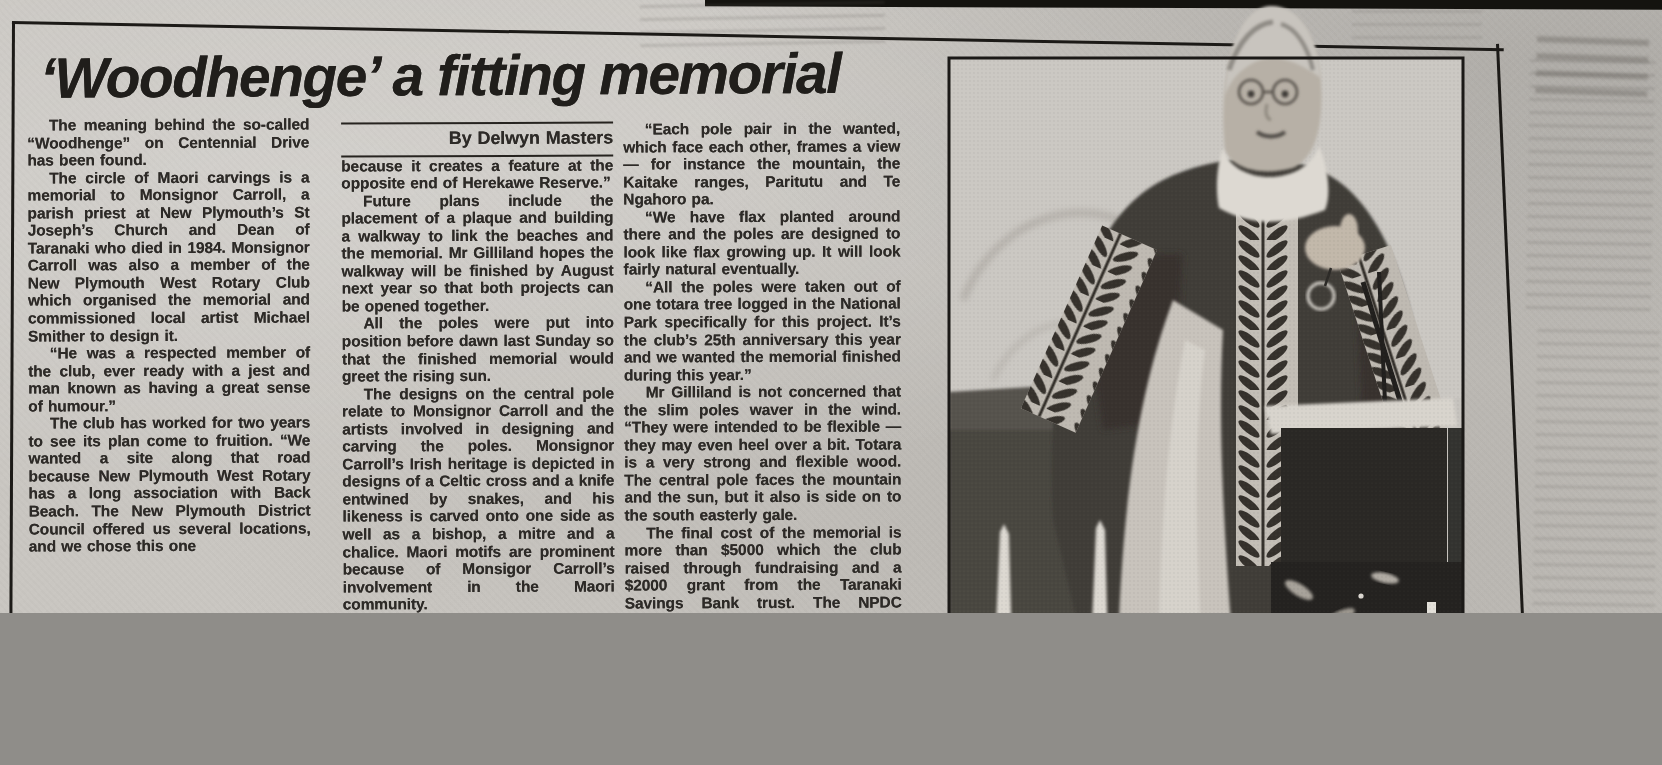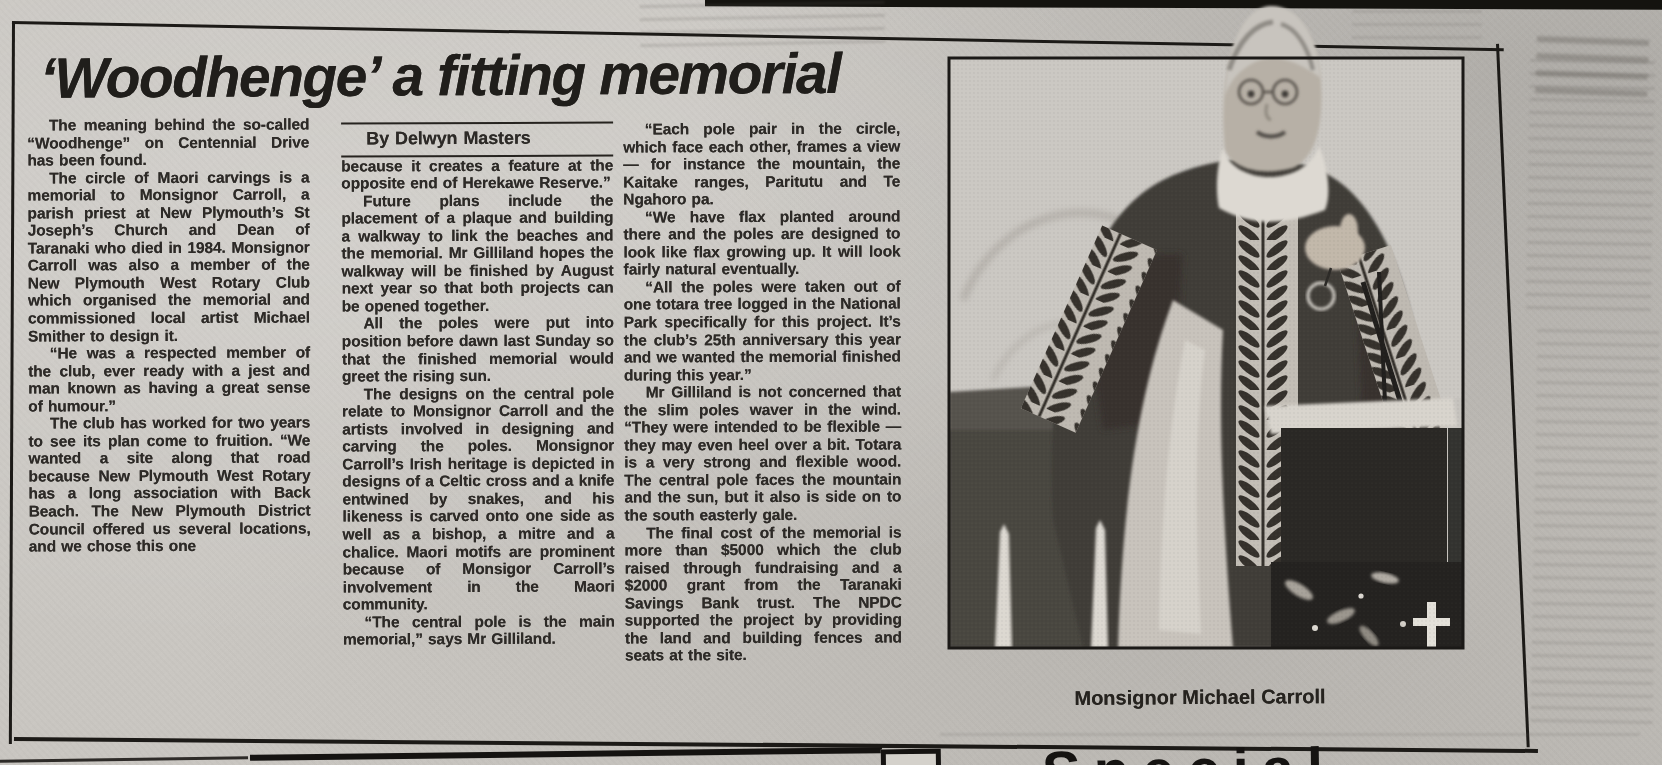--- a/index.html
+++ b/index.html
@@ -1,16 +1,16 @@
 <!DOCTYPE html>
 <html><head>
 <meta charset="utf-8">
 <style>
   html,body{margin:0;padding:0;background:#8f8d89;}
-  .page{position:relative;width:1662px;height:765px;overflow:hidden;
+  .page{position:relative;width:1662px;height:613px;overflow:hidden;
         background:#fdba74;font-family:"Liberation Sans",sans-serif;}
   
   .paper{position:absolute;inset:0;
     background:
       radial-gradient(ellipse at 18% 30%, rgba(255,255,255,.18), transparent 55%),
       radial-gradient(ellipse at 70% 80%, rgba(70,66,60,.10), transparent 60%),
       radial-gradient(ellipse at 95% 10%, rgba(60,58,55,.14), transparent 40%),
       linear-gradient(94deg,#c9c6c1 0%,#cac7c2 40%,#c4c1bc 75%,#c1beb9 100%);}
   .paper::after{content:"";position:absolute;inset:0;
     background:repeating-linear-gradient(47deg,rgba(0,0,0,.016) 0 2px,transparent 2px 5px),
@@ -32,21 +32,21 @@
 
   .col{position:absolute;text-align:justify;font-weight:bold;color:#2d2a27;
     font-size:15.5px;line-height:17.55px;letter-spacing:-.1px;word-spacing:1px;
     text-shadow:0 0 .4px rgba(45,42,39,.8);}
   .col p{margin:0;text-indent:1.4em;}
   .col p.noindent{text-indent:0;}
   .col1{left:28px;top:116px;width:282px;transform:rotate(-.2deg);}
   .col2{left:342px;top:122px;width:272px;transform:rotate(-.2deg);}
   .col3{left:624px;top:120px;width:277px;transform:rotate(-.2deg);}
   .byline{border-top:2px solid #26231f;border-bottom:2px solid #26231f;
-    text-align:left;font-size:18px;padding:6px 0 7px;margin:0 0 11px 0;text-indent:0;}
+    text-align:right;font-size:18px;padding:6px 0 7px;margin:0 0 11px 0;text-indent:0;}
 
   .photo-svg{position:absolute;left:933px;top:0;}
   .caption{position:absolute;left:985px;top:686px;width:430px;text-align:center;
     font-size:20px;font-weight:bold;color:#26231f;transform:rotate(-.4deg);
     text-shadow:0 0 .4px rgba(38,35,31,.8);}
 
   
   .ghost{position:absolute;background:repeating-linear-gradient(180deg,
       rgba(92,89,84,.34) 0 3px,transparent 3px 13px);filter:blur(1.3px);opacity:.55;}
   .ghost-top{left:640px;top:3px;width:245px;height:44px;transform:rotate(-1deg);}
@@ -98,21 +98,21 @@
   <div class="col col2">
     <p class="byline">By Delwyn Masters</p>
     <p class="noindent">because it creates a feature at the opposite end of Herekawe Reserve.”</p>
     <p>Future plans include the placement of a plaque and building a walkway to link the beaches and the memorial. Mr Gilliland hopes the walkway will be finished by August next year so that both projects can be opened together.</p>
     <p>All the poles were put into position before dawn last Sunday so that the finished memorial would greet the rising sun.</p>
     <p>The designs on the central pole relate to Monsignor Carroll and the artists involved in designing and carving the poles. Monsignor Carroll’s Irish heritage is depicted in designs of a Celtic cross and a knife entwined by snakes, and his likeness is carved onto one side as well as a bishop, a mitre and a chalice. Maori motifs are prominent because of Monsigor Carroll’s involvement in the Maori community.</p>
     <p>“The central pole is the main memorial,” says Mr Gilliland.</p>
   </div>
 
   <div class="col col3">
-    <p>“Each pole pair in the circle, which face each other, frames a view — for instance the mountain, the Kaitake ranges, Paritutu and Te Ngahoro pa.</p>
+    <p>“Each pole pair in the wanted, which face each other, frames a view — for instance the mountain, the Kaitake ranges, Paritutu and Te Ngahoro pa.</p>
     <p>“We have flax planted around there and the poles are designed to look like flax growing up. It will look fairly natural eventually.</p>
     <p>“All the poles were taken out of one totara tree logged in the National Park specifically for this project. It’s the club’s 25th anniversary this year and we wanted the memorial finished during this year.”</p>
     <p>Mr Gilliland is not concerned that the slim poles waver in the wind. “They were intended to be flexible — they may even heel over a bit. Totara is a very strong and flexible wood. The central pole faces the mountain and the sun, but it also is side on to the south easterly gale.</p>
     <p>The final cost of the memorial is more than $5000 which the club raised through fundraising and a $2000 grant from the Taranaki Savings Bank trust. The NPDC supported the project by providing the land and building fences and seats at the site.</p>
   </div>
 
   <svg class="photo-svg" width="534" height="652" viewBox="0 0 534 652">
     <defs>
       <filter id="soft">
           <feGaussianBlur stdDeviation="1.6"></feGaussianBlur>

